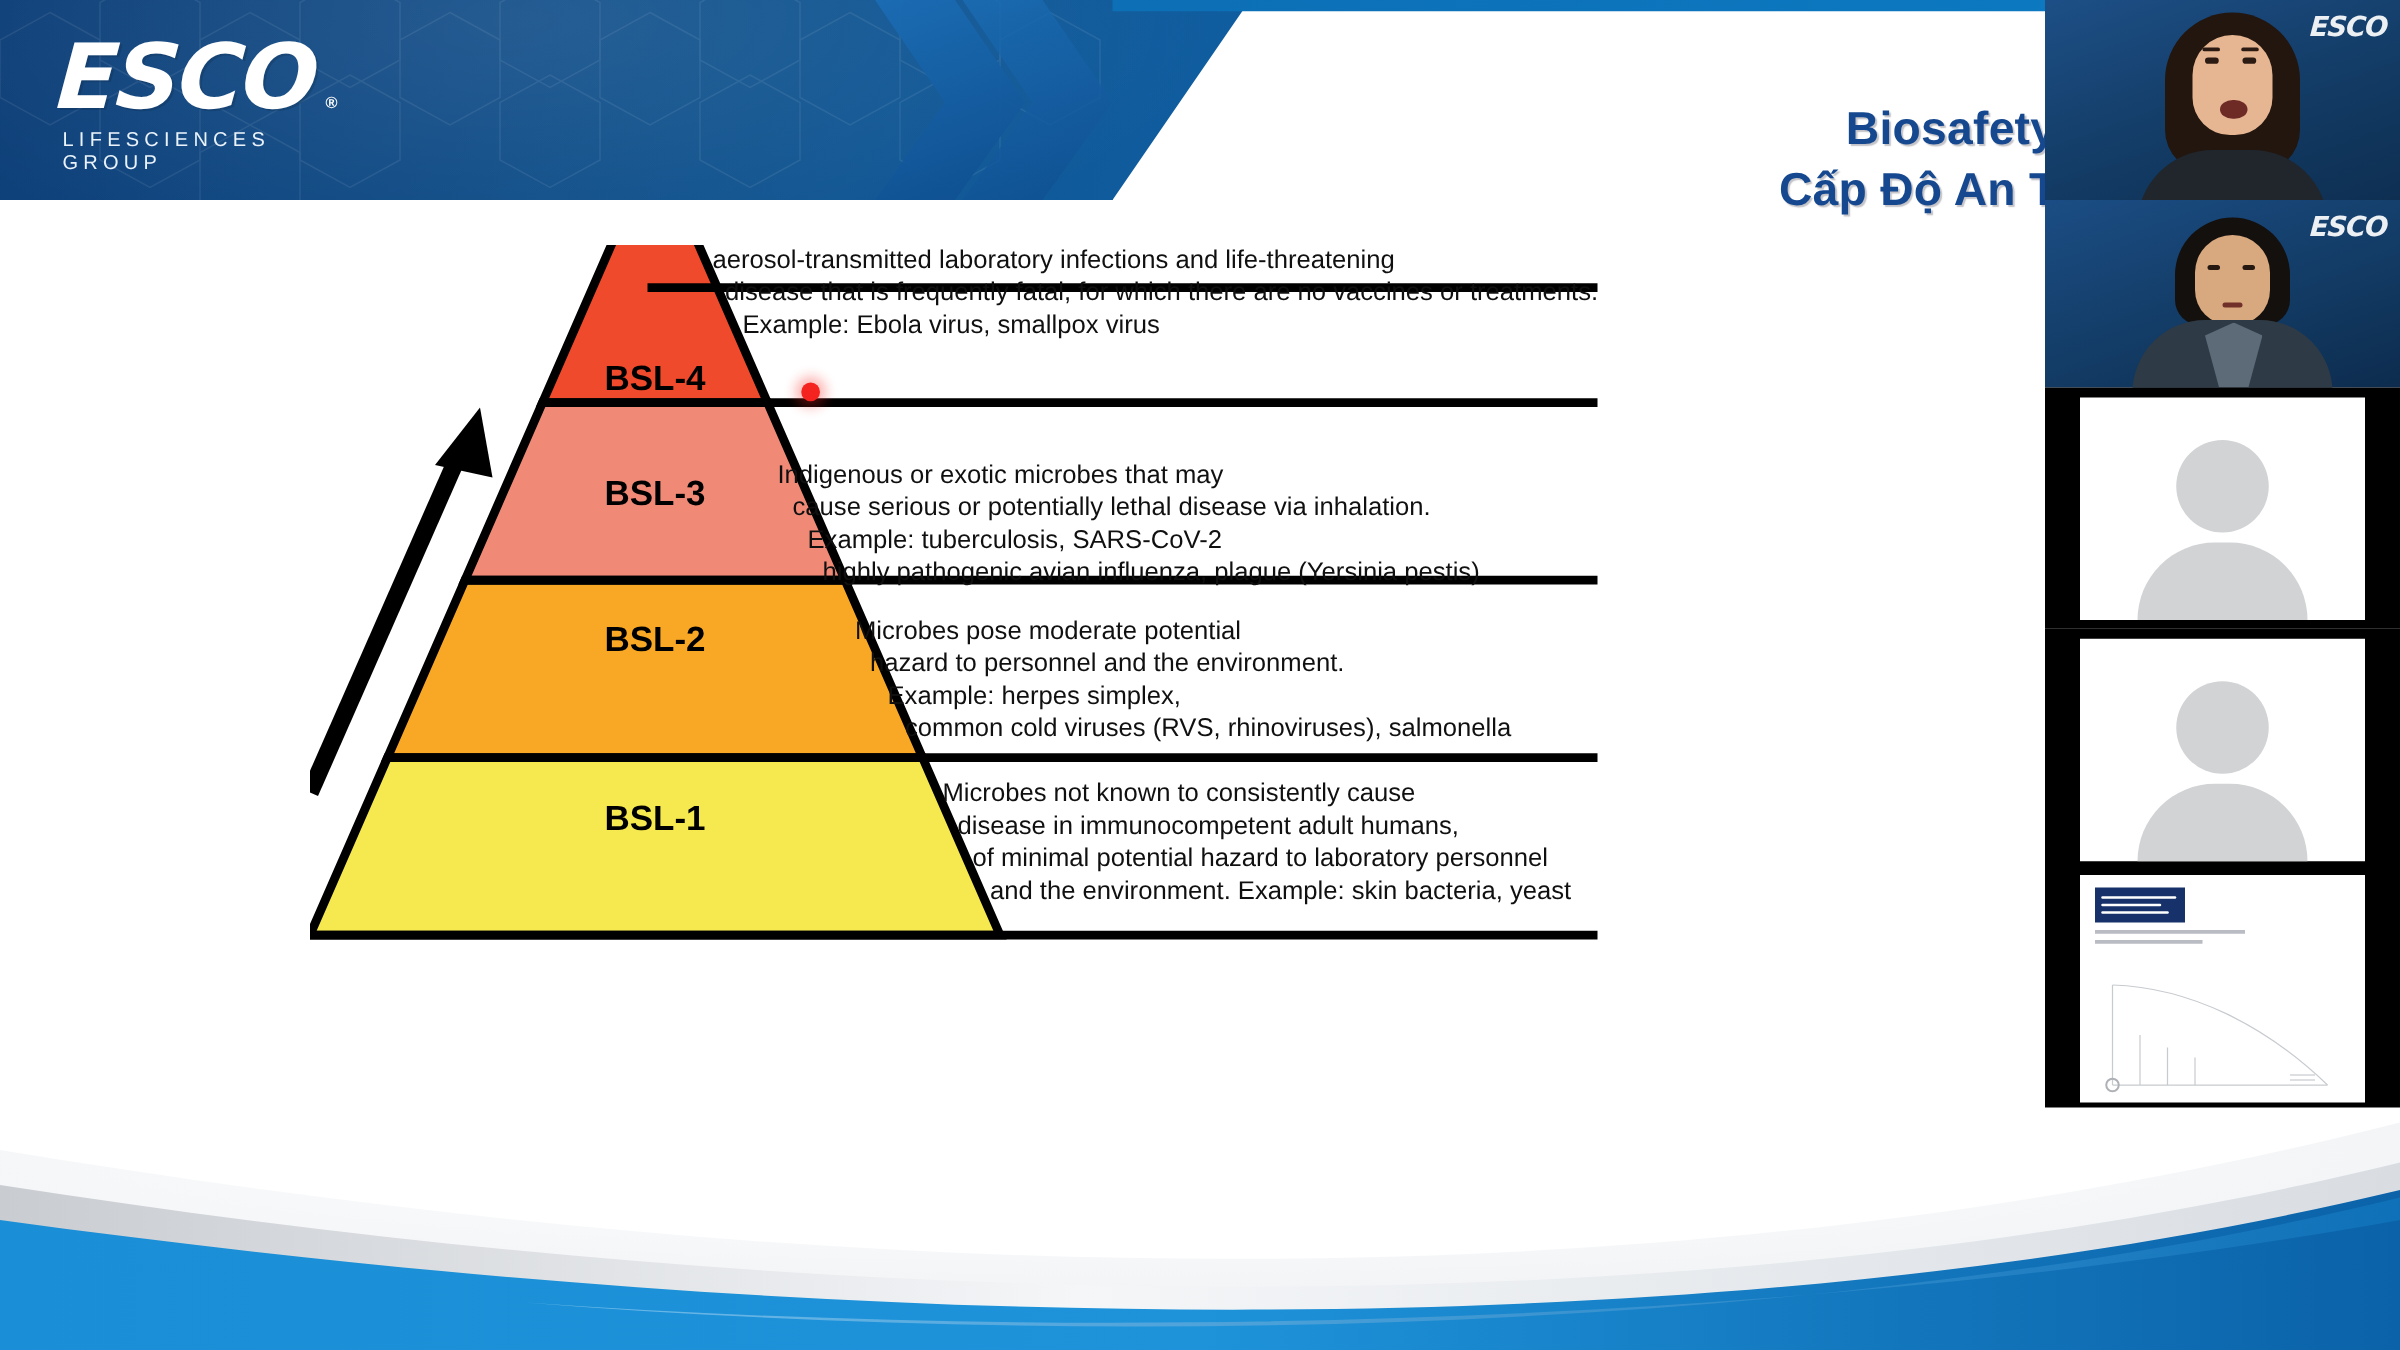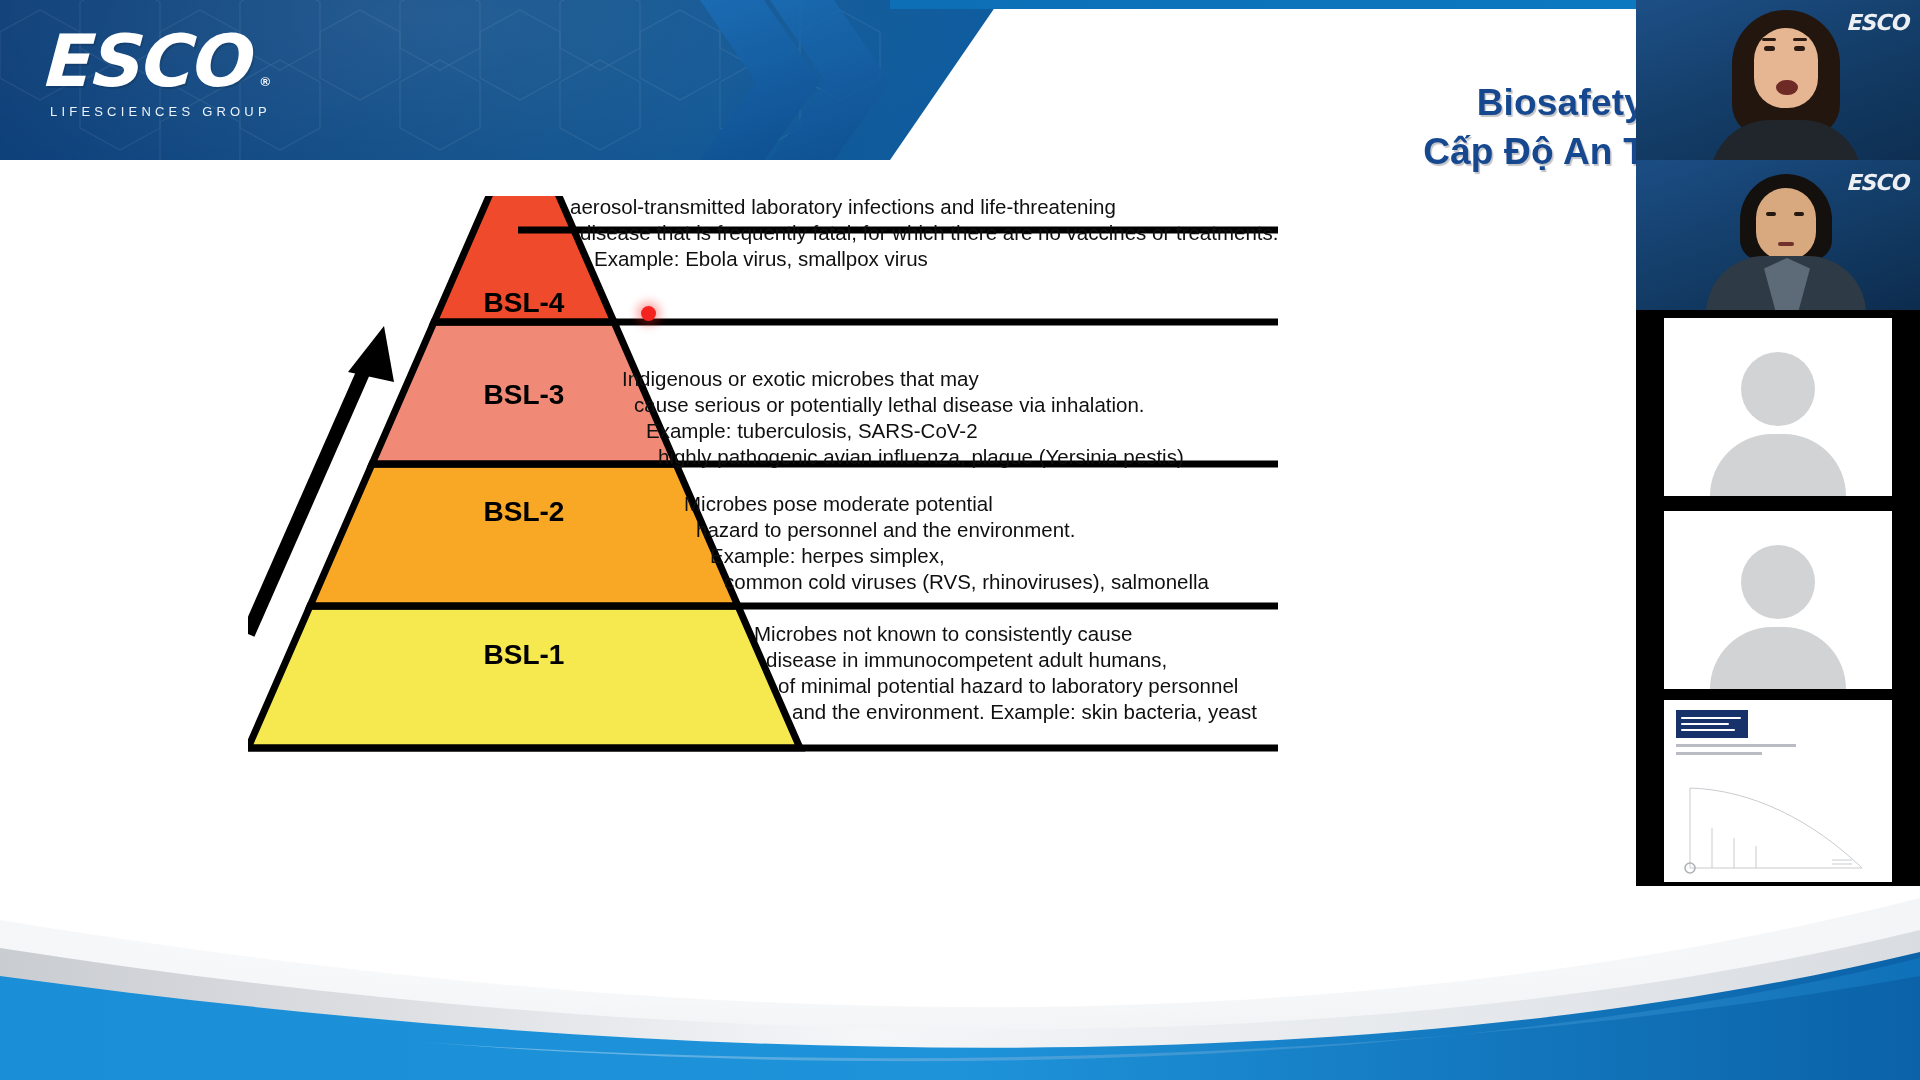--- a/index.html
+++ b/index.html
@@ -81,21 +81,21 @@
     transform: skewX(-4deg);
     text-shadow: 2px 2px 0 rgba(0,0,0,.12);
   }
   .logo-reg {
     position: absolute;
     right: 6px; top: 52px;
     font-size: 13px; color: #fff; font-weight: 700;
   }
   .logo-sub {
     font-family: "Liberation Sans", sans-serif;
-    font-size: 13px;
+    font-size: 16px;
     letter-spacing: 4.2px;
     color: #eaf3fb;
     margin-top: 4px;
     padding-left: 4px;
   }
 
   
   .title-block {
     position: absolute;
     right: 38px; top: 78px;

